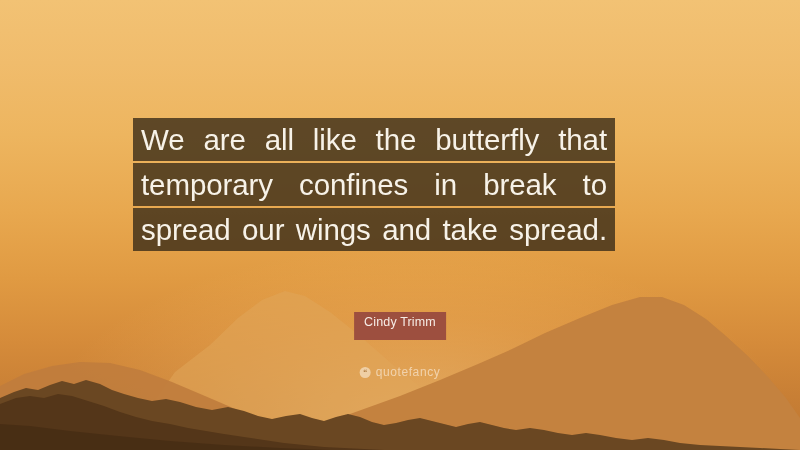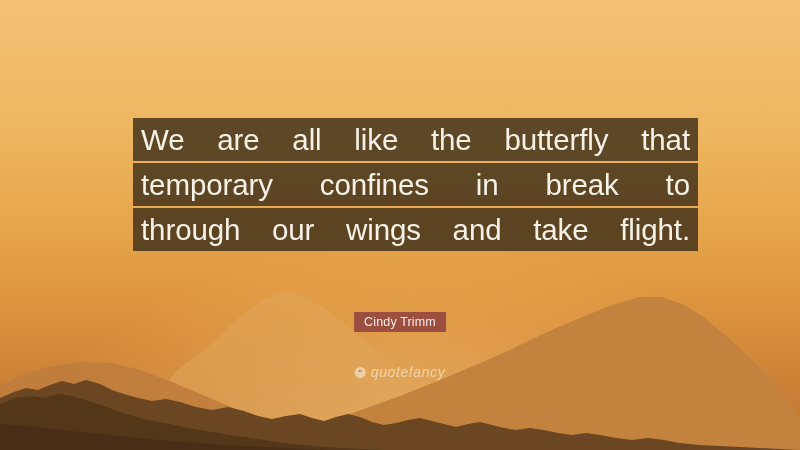--- a/index.html
+++ b/index.html
@@ -46,21 +46,21 @@
     width: 800px;
     height: 450px;
     pointer-events: none;
   }
 
   
   .quote-block {
     position: absolute;
     left: 133px;
     top: 118px;
-    width: 565px;
+    width: 482px;
   }
   .q-line {
     position: relative;
     background: rgba(58, 44, 24, 0.80);
     color: #f7f2e8;
     font-size: 29.5px;
     line-height: 43px;
     height: 43px;
     letter-spacing: -0.1px;
     padding: 0 8px;
@@ -82,21 +82,21 @@
   
   .author-badge {
     position: absolute;
     left: 50%;
     transform: translateX(-50%);
     top: 312px;
     background: #9d4f3f;
     color: #f6ece6;
     font-size: 12.5px;
     line-height: 20px;
-    height: 20px;
+    height: 28px;
     padding: 0 10px;
     letter-spacing: 0.15px;
     white-space: nowrap;
   }
 
   
   .watermark {
     position: absolute;
     left: 50%;
     transform: translateX(-50%);
@@ -115,24 +115,23 @@
     align-items: center;
     justify-content: center;
     font-size: 8px;
     line-height: 1;
     color: #8a5a2a;
     font-family: "Liberation Serif", "DejaVu Serif", serif;
     font-weight: 700;
   }
   .wm-text {
     color: rgba(255, 251, 244, 0.88);
-    font-size: 14px;
+    font-size: 12px;
     line-height: 11.5px;
     letter-spacing: 0.6px;
-    font-style: italic;
   }
 </style>
 </head>
 <body>
 
 <div id="stage">
 
   <div class="sky"></div>
 
   <svg class="layer" viewBox="0 0 800 450" preserveAspectRatio="none" xmlns="http://www.w3.org/2000/svg">
@@ -177,21 +176,21 @@
   </svg>
 
   <div class="quote-block">
     <div class="q-line">
       <span>We are all like the butterfly that</span>
     </div>
     <div class="q-line">
       <span>temporary confines in break to</span>
     </div>
     <div class="q-line">
-      <span>through our wings and take flight.</span>
+      <span>spread our wings and take spread.</span>
     </div>
   </div>
 
   <div class="author-badge">Cindy Trimm</div>
 
   <div class="watermark">
     <span class="wm-icon">“</span>
     <span class="wm-text">quotefancy</span>
   </div>
 

